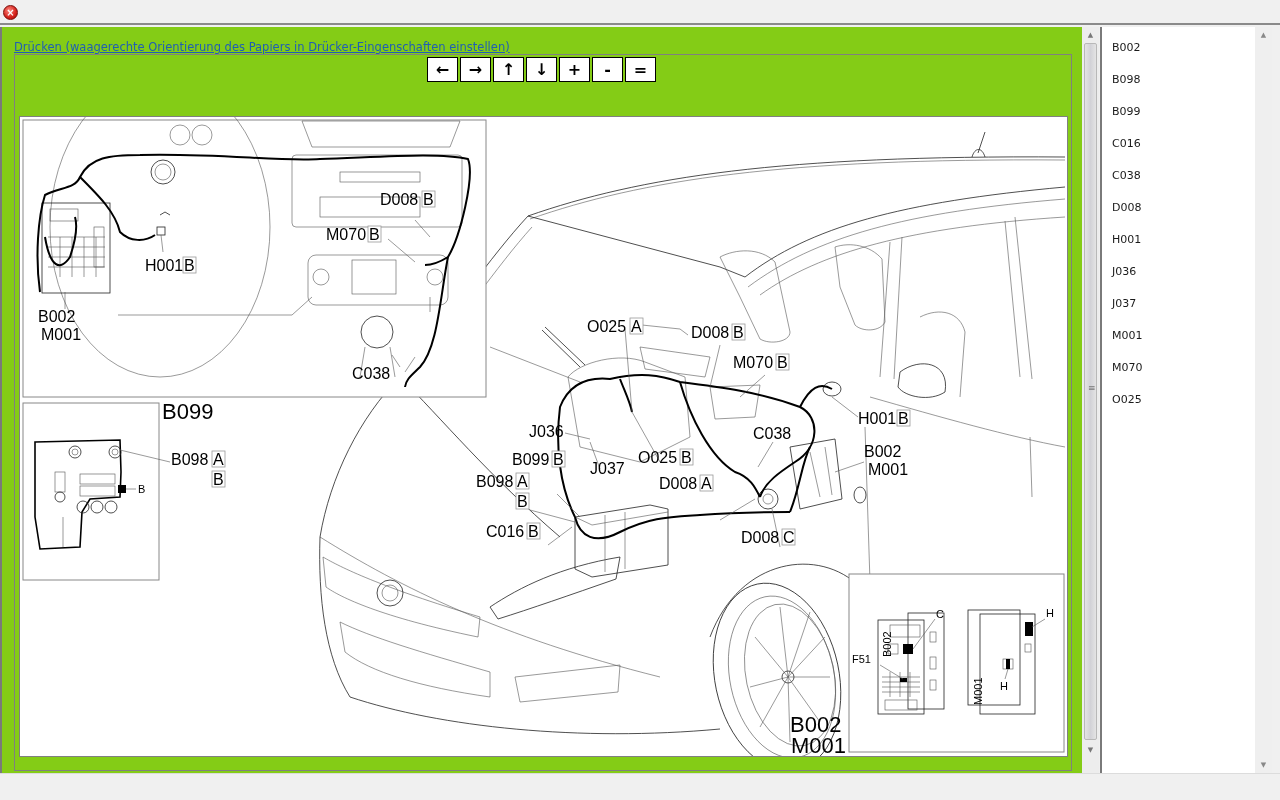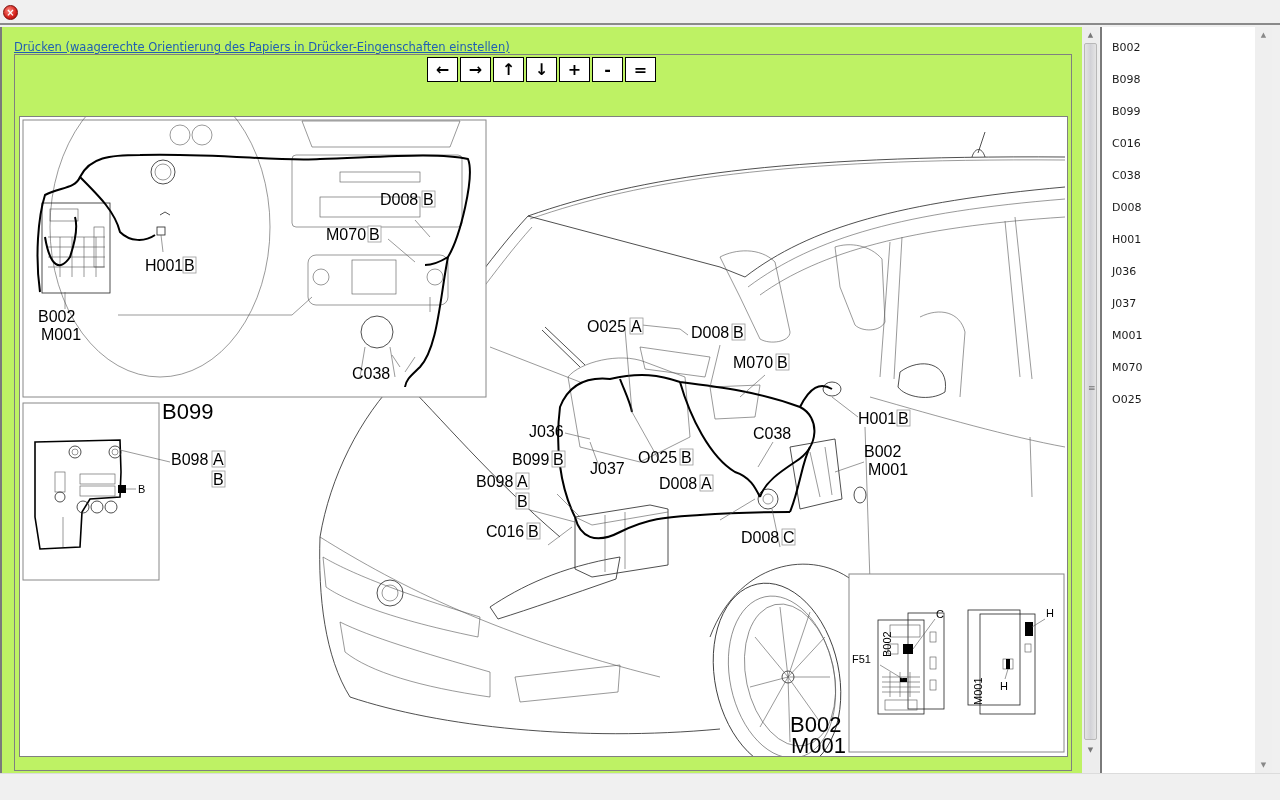--- a/index.html
+++ b/index.html
@@ -1,19 +1,19 @@
 <!DOCTYPE html>
 <html><head>
 <meta charset="utf-8">
 <style>
   * { box-sizing: border-box; }
   html, body { margin: 0; padding: 0; width: 1280px; height: 800px; overflow: hidden; background: #f0f0f0; font-family: "DejaVu Sans", sans-serif; }
   .titlebar { position: absolute; left: 0; top: 0; width: 1280px; height: 25px; background: #f0f0f0; border-bottom: 2px solid #8a8a8a; }
   .close-btn { position: absolute; left: 3px; top: 5px; width: 15px; height: 15px; border-radius: 50%; background: radial-gradient(circle at 40% 35%, #ff8a80, #d3201a 60%, #a10f0a); border: 1px solid #7a0b07; color: #fff; font-size: 10px; line-height: 13px; text-align: center; font-weight: bold; cursor: pointer; }
-  .main-pane { position: absolute; left: 0; top: 27px; width: 1082px; height: 746px; background: #bef264; border-left: 2px solid #7a7a7a; }
+  .main-pane { position: absolute; left: 0; top: 27px; width: 1082px; height: 746px; background: #84cc16; border-left: 2px solid #7a7a7a; }
   .print-link { position: absolute; left: 12px; top: 13px; font-size: 11.5px; color: #1f5fb4; text-decoration: underline; cursor: pointer; white-space: nowrap; }
   .outer-frame { position: absolute; left: 12px; top: 27px; width: 1058px; height: 717px; border: 1px solid #808080; }
   .nav-buttons { position: absolute; left: 425px; top: 30px; display: flex; gap: 2px; }
   .nav-btn { width: 31px; height: 25px; border: 1px solid #000; background: #fff; font-size: 16px; font-weight: bold; display: flex; align-items: center; justify-content: center; cursor: pointer; font-family: "DejaVu Sans", sans-serif; }
   .diagram { position: absolute; left: 17px; top: 89px; width: 1049px; height: 641px; border: 1px solid #808080; overflow: hidden; background: #fff; }
   .diagram svg { position: absolute; left: 0; top: 0; }
   .lbl { font-family: "Liberation Sans", sans-serif; font-size: 16px; fill: #000; }
   .lbl-big { font-family: "Liberation Sans", sans-serif; font-size: 22px; fill: #000; }
   .lbl-small { font-family: "Liberation Sans", sans-serif; font-size: 11px; fill: #000; }
   .boxl { fill: #fff; stroke: #999; stroke-width: 0.8; }

